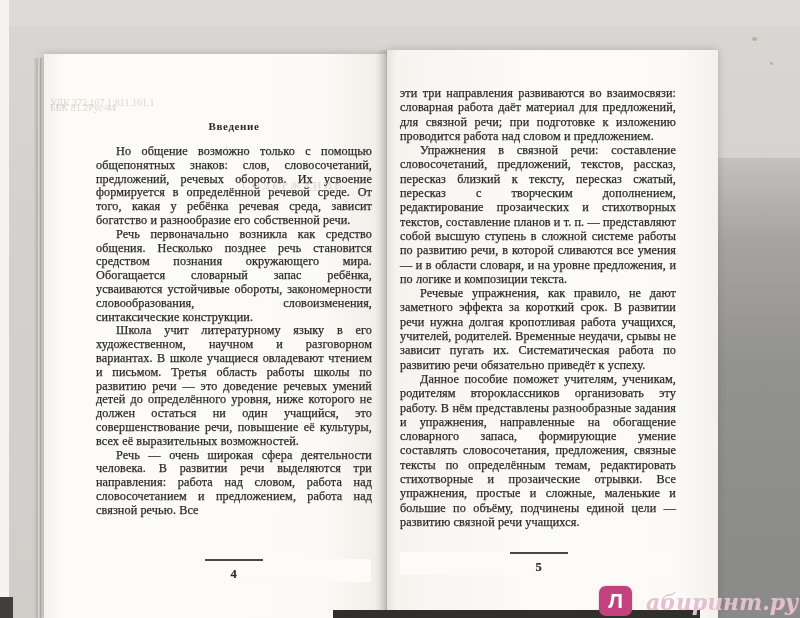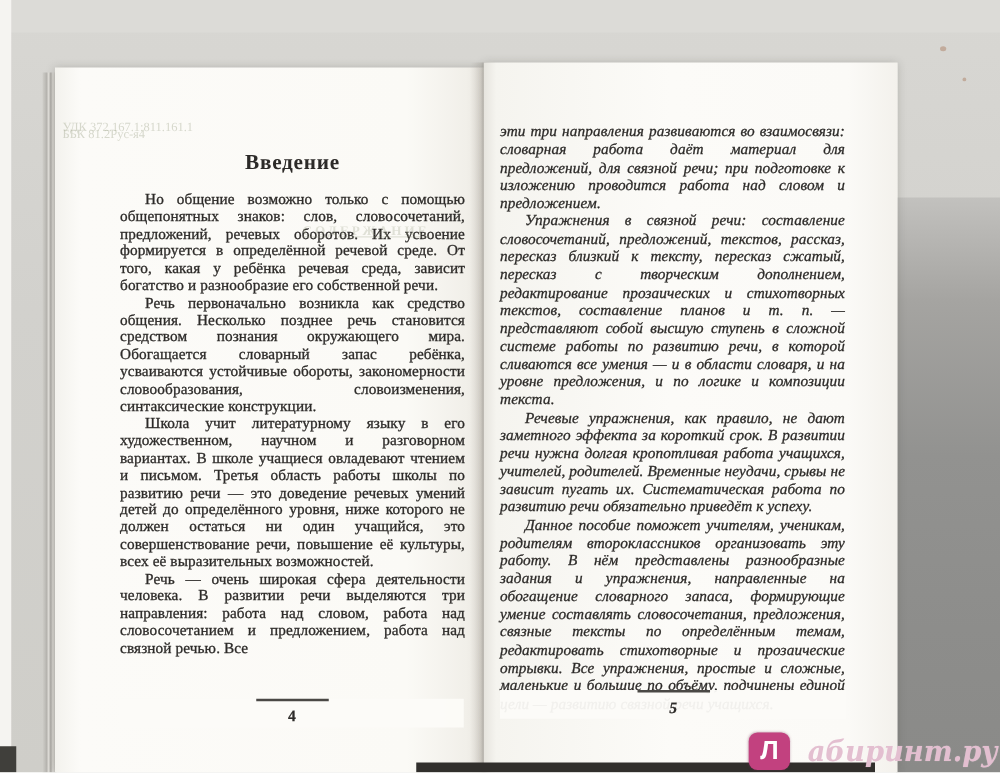--- a/index.html
+++ b/index.html
@@ -25,31 +25,30 @@
     background:linear-gradient(90deg,#cfcec9 0%,#b7b5b0 30%,#e3e1dc 45%,#aba9a4 60%,#dad8d3 75%,#c1bfba 100%);
   }
   .page{position:absolute;box-sizing:border-box;overflow:hidden;box-shadow:0 0 7px rgba(60,58,52,.25);}
   .page.left{
     left:44px;top:54px;width:343px;height:564px;
     padding:66px 15px 0 52px;
     background:linear-gradient(90deg,#f3f2ed 0%,#fcfbf8 6%,#fbfaf6 82%,#f1efe9 96%,#e7e4de 100%);
   }
   .page.right{
     left:387px;top:50px;width:331px;height:568px;
-    padding:48px 42px 0 13px;
+    padding:36px 42px 0 13px;
     background:linear-gradient(90deg,#e6e4de 0%,#f5f4ef 3%,#fcfbf8 45%,#fbfaf7 88%,#f3f1ec 100%);
-    font-style:italic;
   }
   .gutter{
     position:absolute;left:376px;top:50px;width:22px;height:568px;
     background:linear-gradient(90deg,rgba(120,112,100,0) 0%,rgba(120,112,100,.18) 40%,rgba(88,82,72,.30) 52%,rgba(120,112,100,.12) 70%,rgba(120,112,100,0) 100%);
   }
 
   .page h2{
-    margin:0 0 13px 0;font-size:17px;font-weight:bold;text-align:center;
+    margin:0 0 13px 0;font-size:11px;font-weight:bold;text-align:center;
     color:#2c2a28;letter-spacing:.6px;
   }
   .page p{
     margin:0;font-size:12.2px;line-height:13.8px;text-align:justify;
     color:#2d2b29;letter-spacing:.1px;-webkit-text-stroke:.25px #2d2b29;
   }
   .page.right p{line-height:14.3px;}
   .page p.indent{text-indent:20px;}
 
   .ghost{position:absolute;color:#9aa086;opacity:.38;filter:blur(.6px);-webkit-text-stroke:0;}

